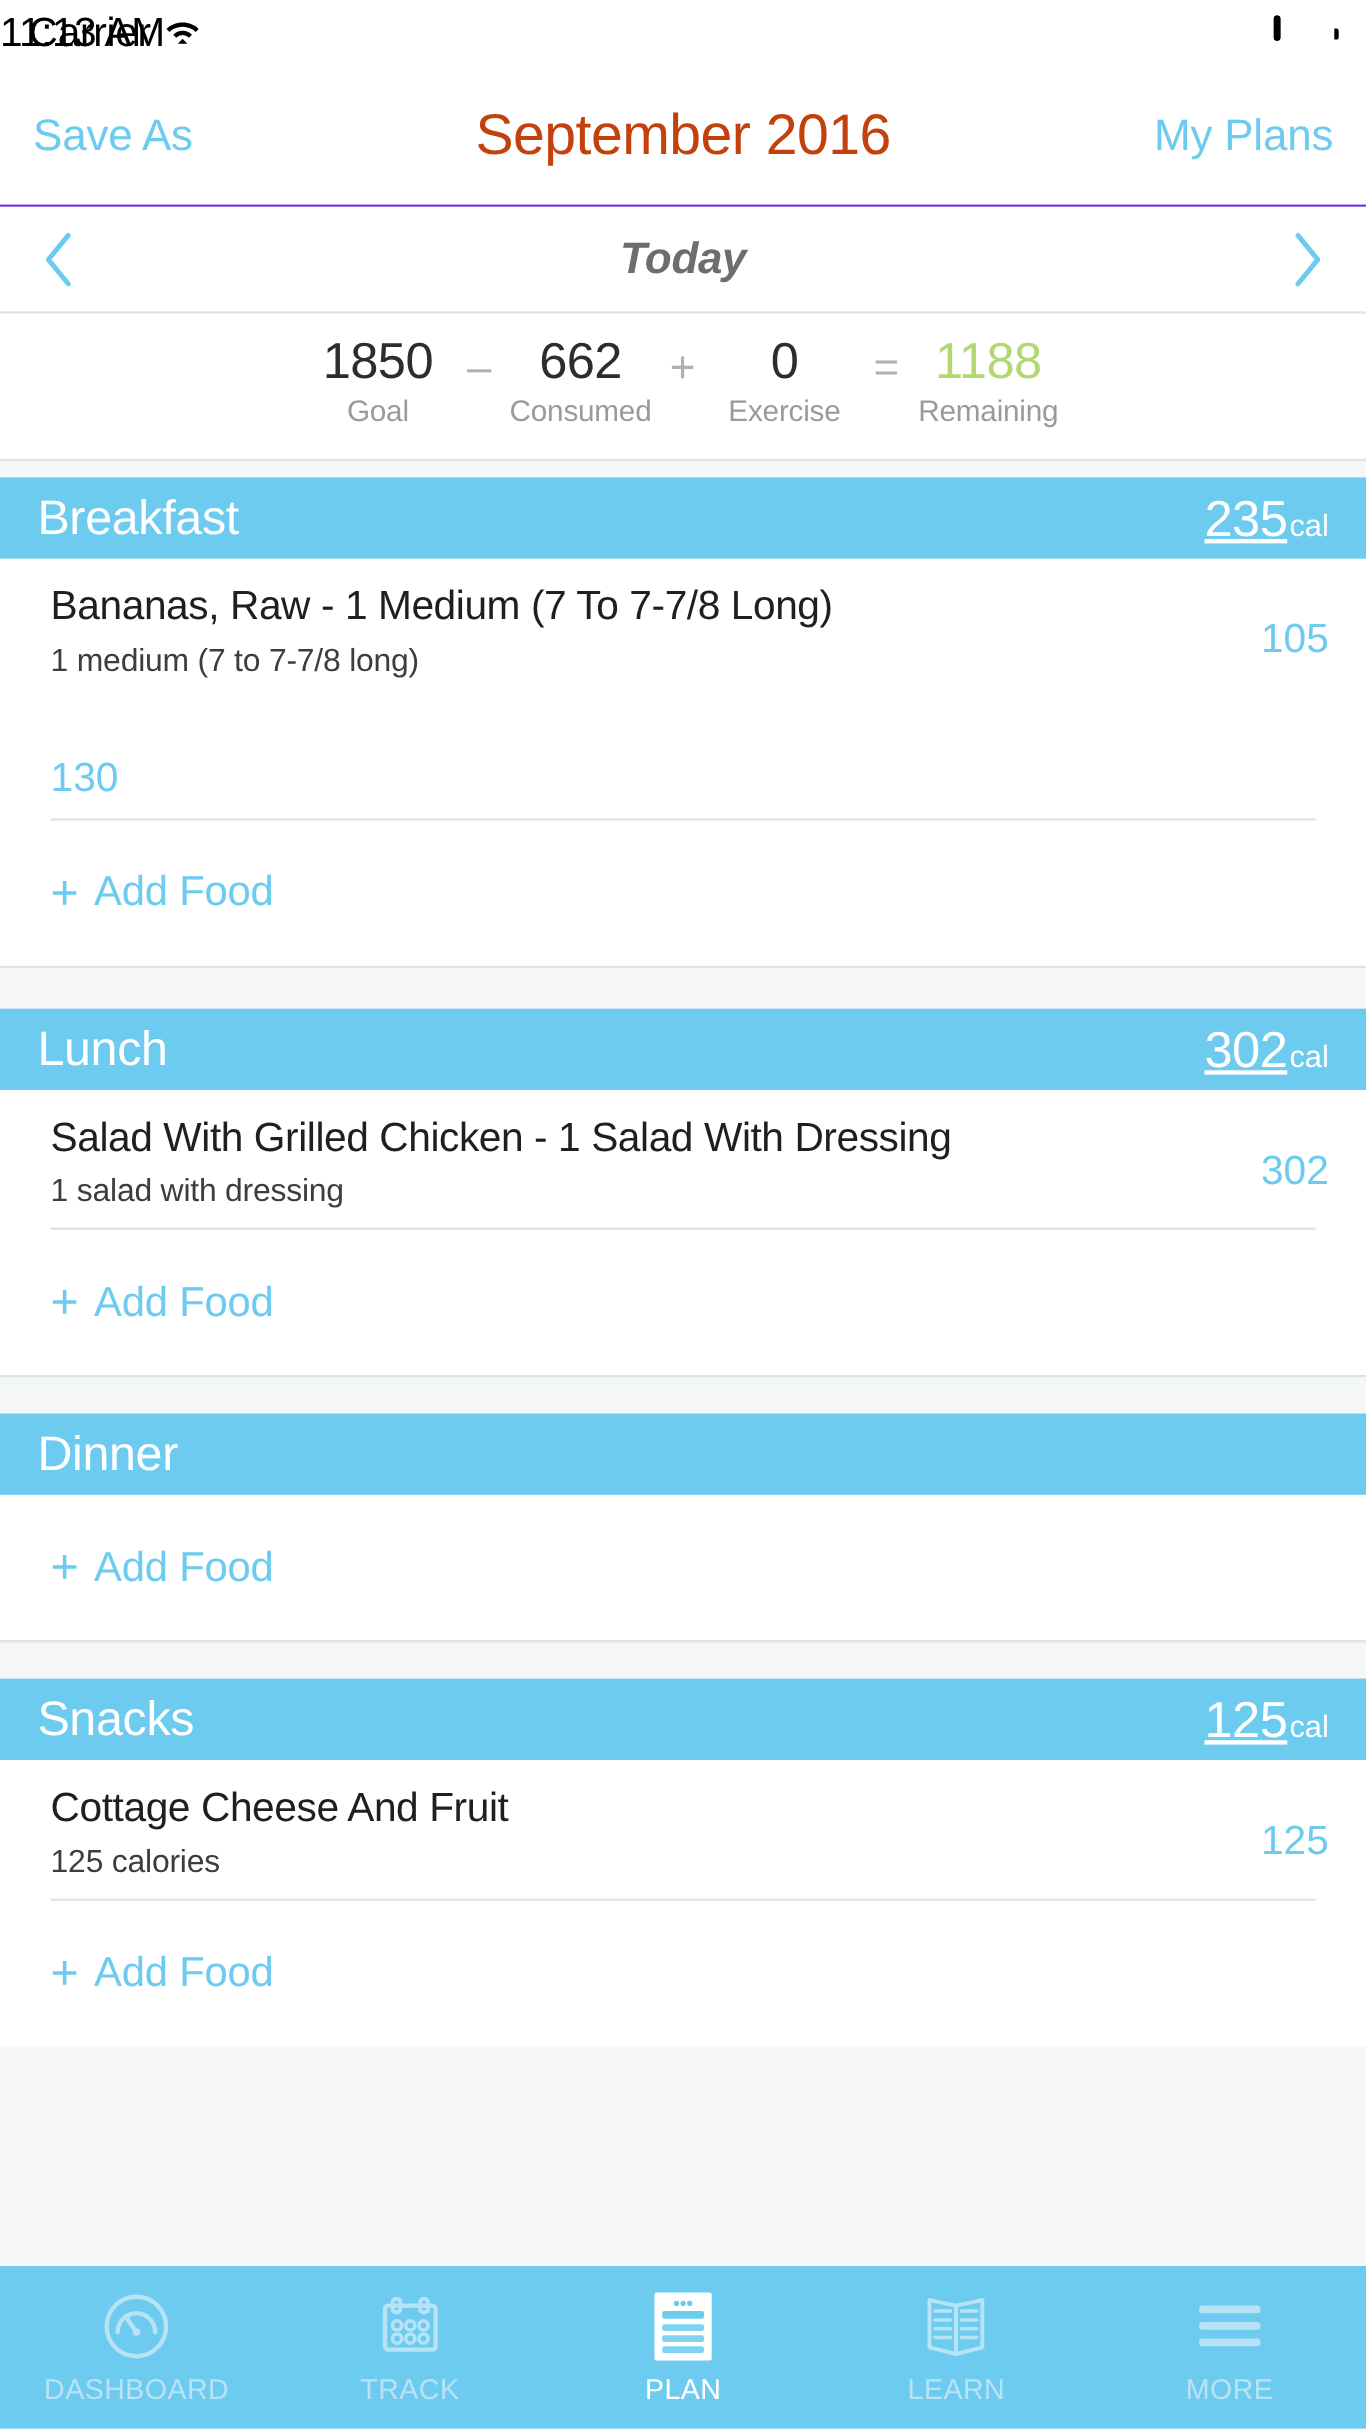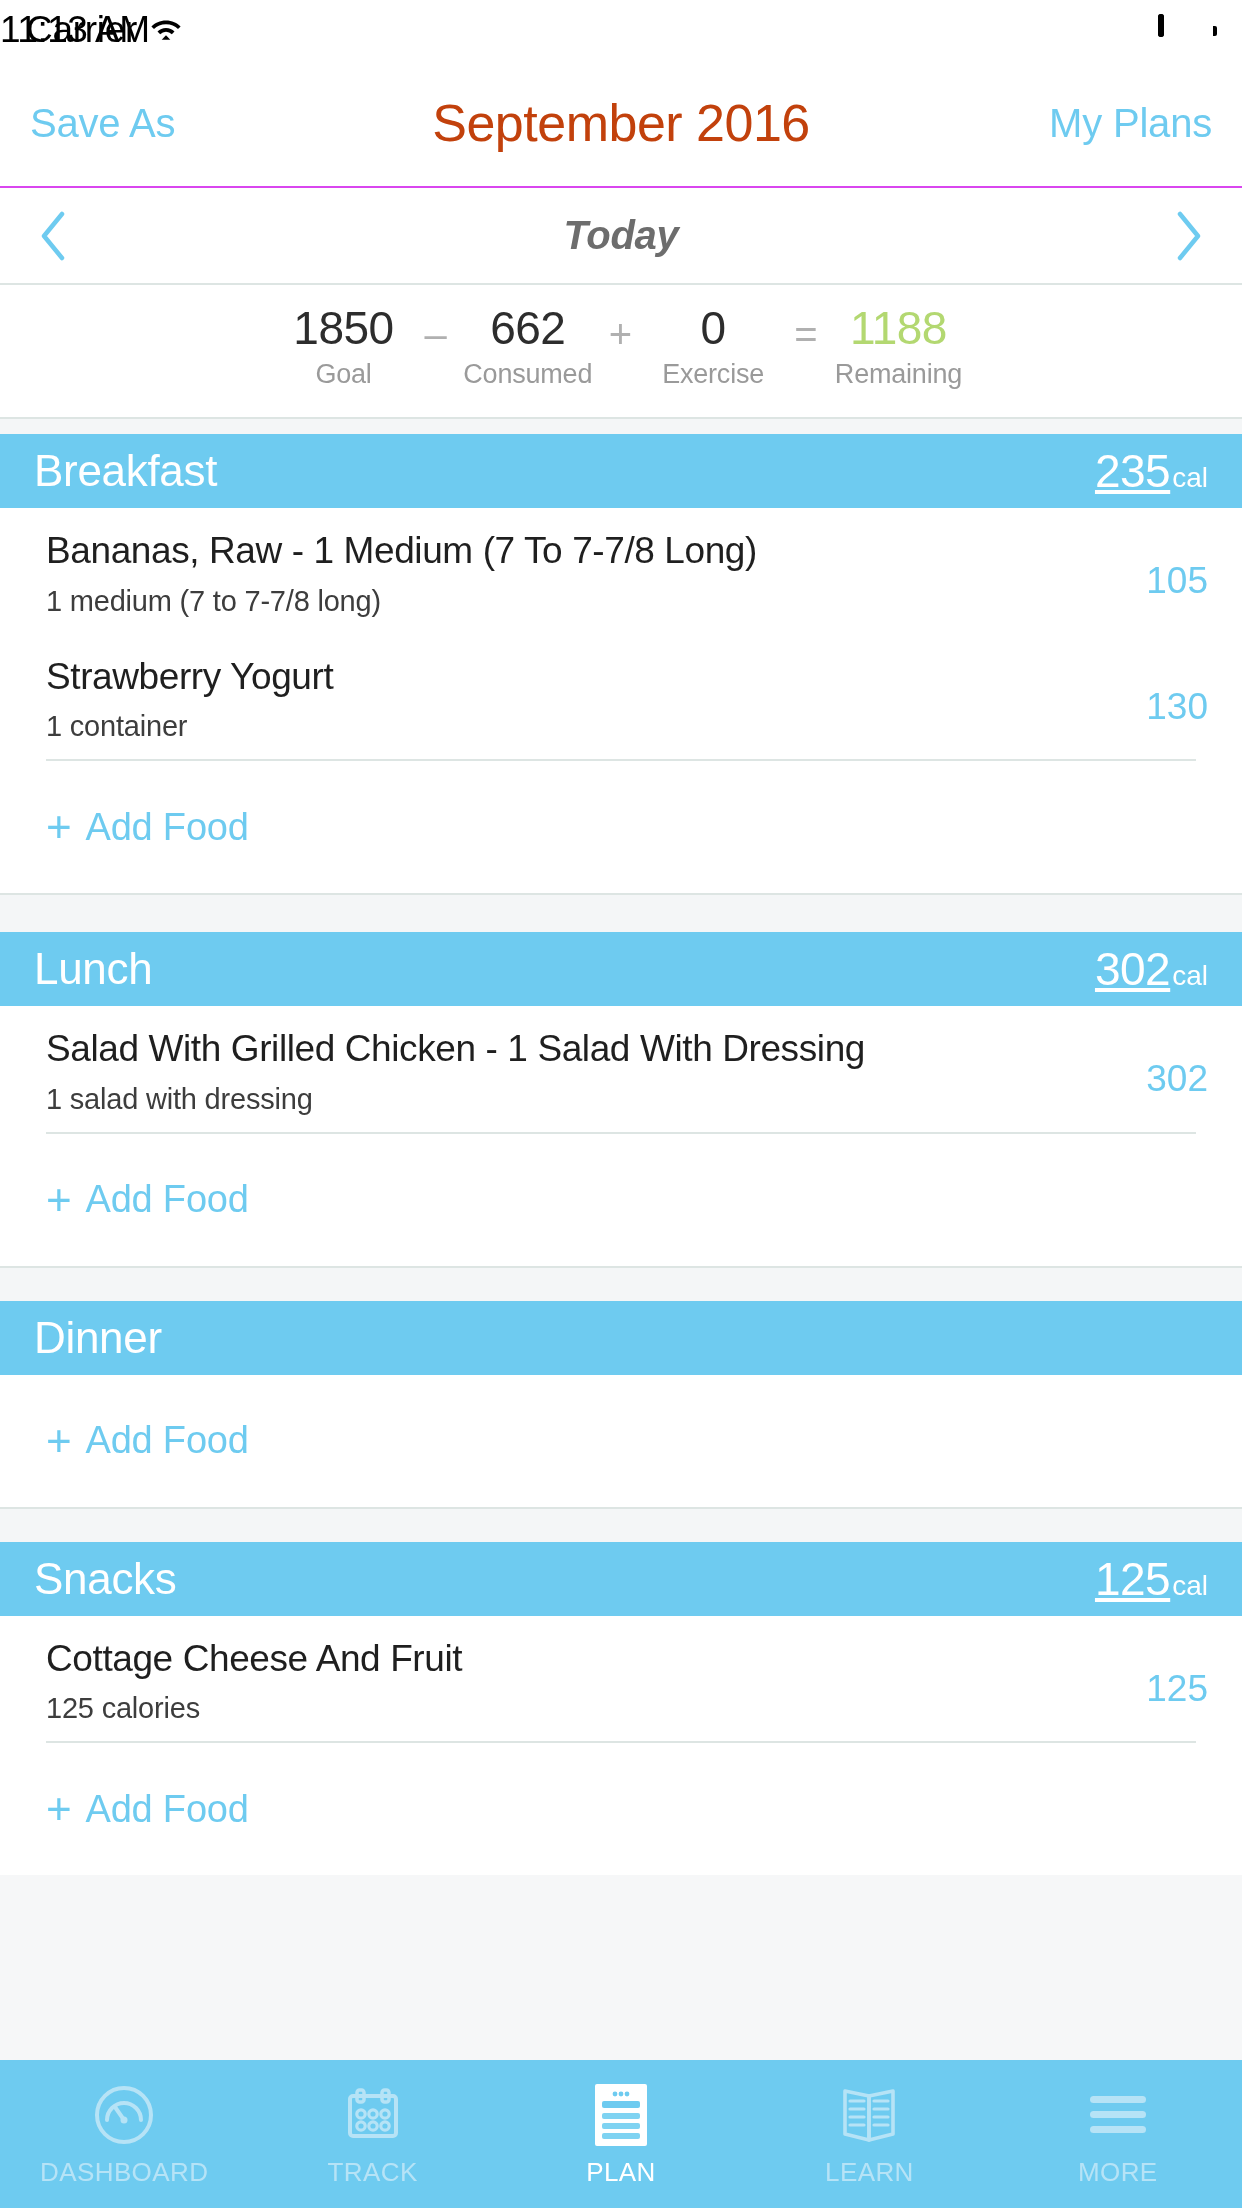--- a/index.html
+++ b/index.html
@@ -27,21 +27,21 @@
   }
   .sb-right { margin-left:auto; display:flex; align-items:center; }
   .battery { position:relative; width:58px; height:27px; }
   .battery-body { width:54px; height:27px; border:3px solid #000; border-radius:6px; background:#000; }
   .battery-tip { position:absolute; right:-1px; top:9px; width:4px; height:10px; background:#000; border-radius:0 2px 2px 0; }
 
   
   .navbar {
     height:128px; background:#ffffff; flex:none;
     display:flex; align-items:center; justify-content:space-between;
-    padding:0 30px; border-bottom:2px solid #d946ef; position:relative;
+    padding:0 30px; border-bottom:2px solid #6d28d9; position:relative;
   }
   .nav-btn { font-size:40px; color:#6ecbf0; letter-spacing:-0.2px; white-space:nowrap; }
   .nav-title {
     position:absolute; left:0; right:0; text-align:center;
     font-size:52px; color:#c2410c; font-weight:normal; letter-spacing:-0.5px;
     pointer-events:none;
   }
 
   
   .daybar {
@@ -190,24 +190,20 @@
       </div>
       <div class="meal-body">
         <div class="food-row">
           <div class="food-texts">
             <div class="food-name">Bananas, Raw - 1 Medium (7 To 7-7/8 Long)</div>
             <div class="food-serv">1 medium (7 to 7-7/8 long)</div>
           </div>
           <div class="food-cal">105</div>
         </div>
         <div class="food-row">
-          <div class="food-texts">
-            <div class="food-name">Strawberry Yogurt</div>
-            <div class="food-serv">1 container</div>
-          </div>
           <div class="food-cal">130</div>
         </div>
         <div class="divider"></div>
         <div class="addfood">
           <span class="plus">+</span>
           <span>Add Food</span>
         </div>
       </div>
       <div class="gap" style="height: 39px;"></div>
       <div class="meal-head">

